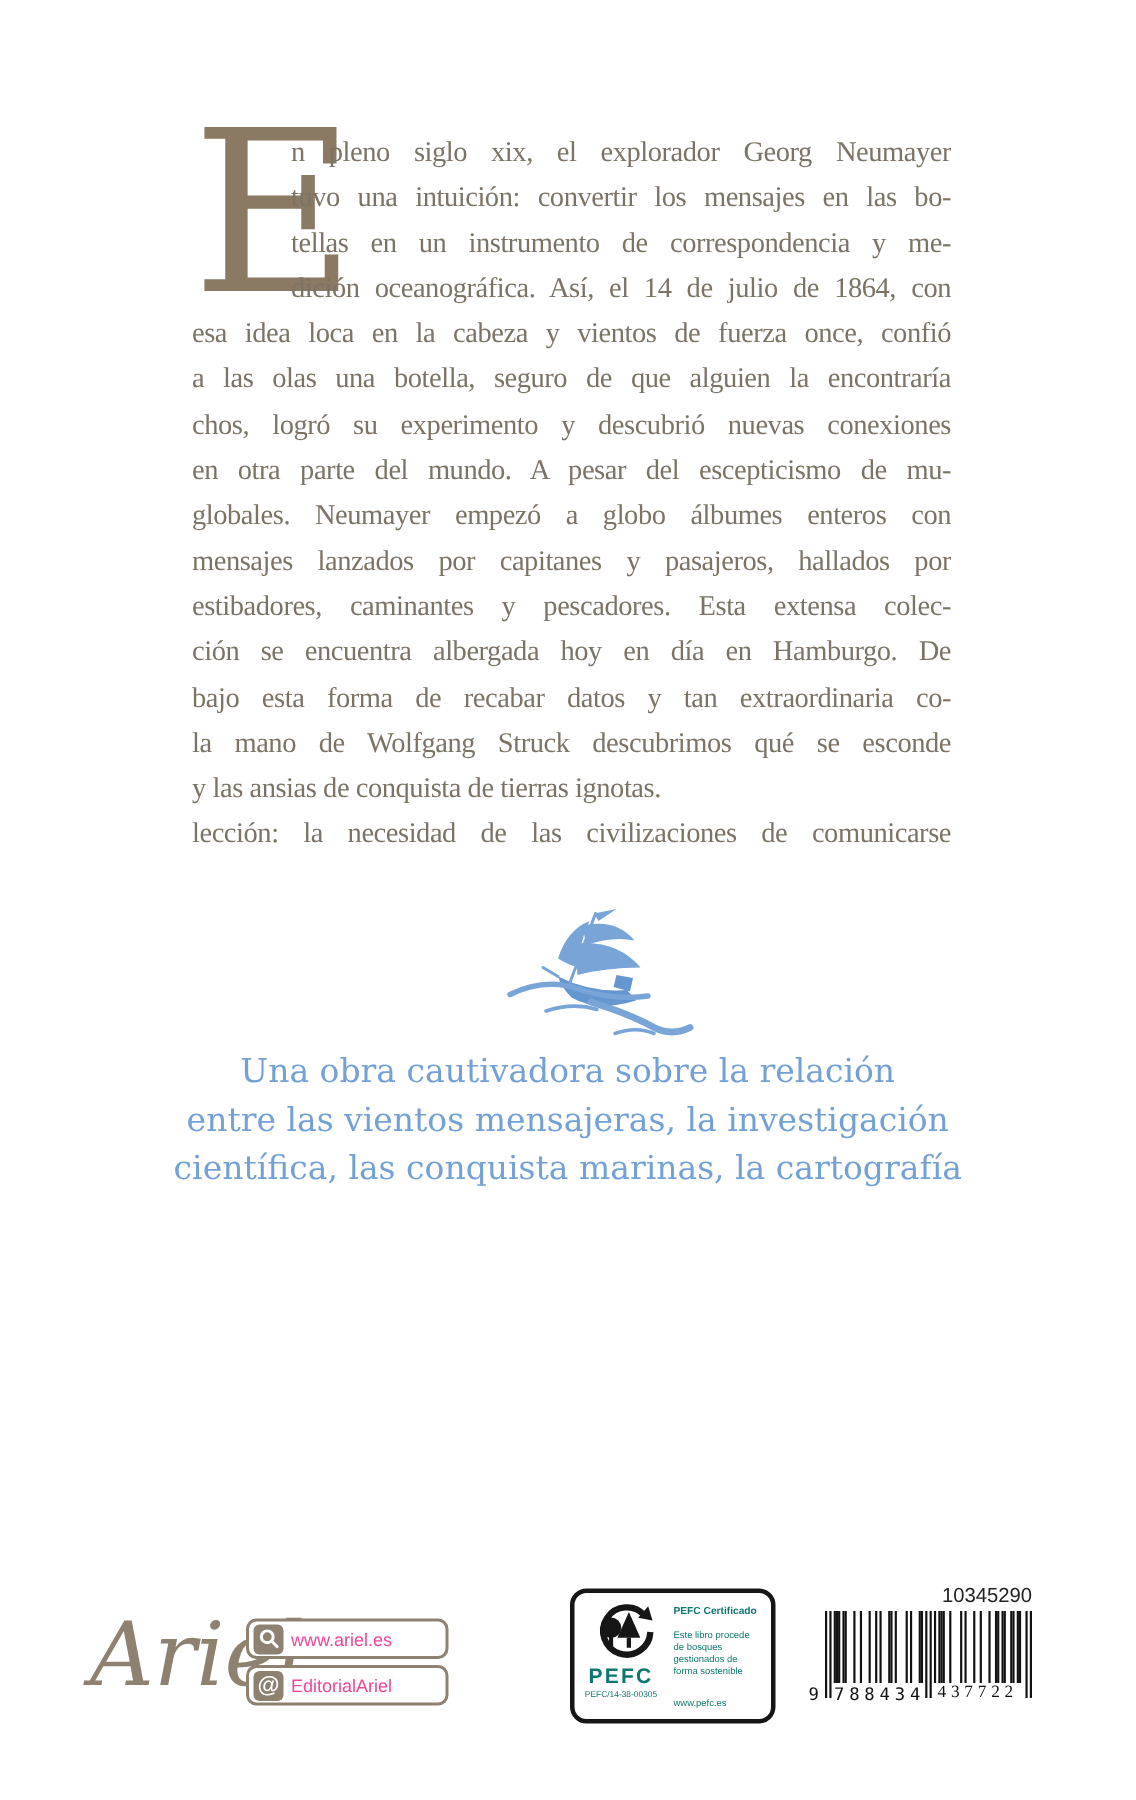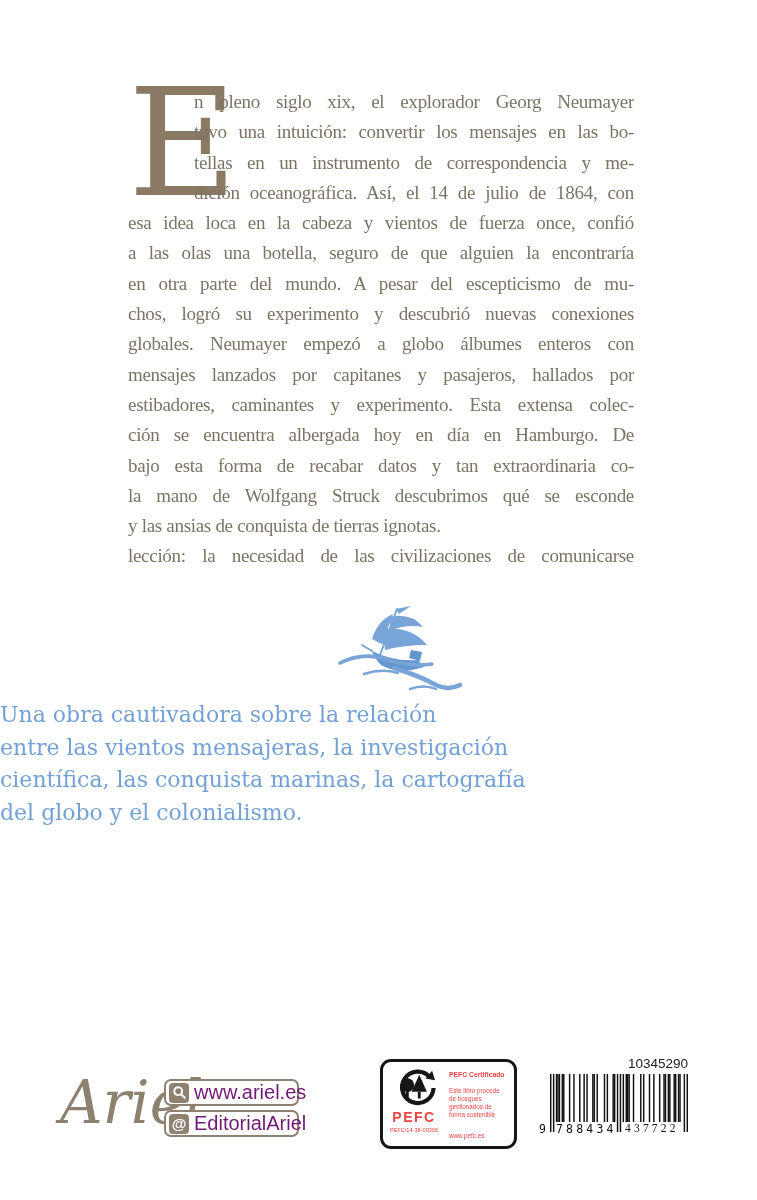--- a/index.html
+++ b/index.html
@@ -9,37 +9,37 @@
   .dropcap{position:absolute;left:128px;top:68px;font-family:"DejaVu Serif",serif;
            font-size:150px;line-height:1;color:#8a7a64;}
   .body-lines{position:absolute;left:128px;top:87px;width:506px;
               font-size:19px;line-height:30.3px;letter-spacing:-0.3px;color:#7c7365;overflow:hidden;}
   .line{white-space:nowrap;text-align:justify;text-align-last:justify;height:30.3px;}
   .line.indent{margin-left:66px;}
   .line.last{text-align-last:left;}
   
   .ship{position:absolute;left:336px;top:605px;width:132px;height:90px;}
   
-  .quote{position:absolute;left:0;top:699px;width:757px;
+  .quote{position:absolute;left:0;top:699px;width:757px;text-align:center;
          font-family:"DejaVu Serif",serif;font-size:22px;line-height:32.5px;color:#73a1d6;}
   
   .brand{position:absolute;left:60px;top:1068px;font-family:"DejaVu Serif",serif;
          font-style:italic;font-size:59px;color:#8e8170;}
   .links{position:absolute;left:164px;top:1079px;}
   .pill{box-sizing:border-box;width:135px;height:27px;border:2px solid #8e8170;border-radius:7px;
         background:#fff;display:flex;align-items:center;padding-left:3px;margin-bottom:4px;}
   .pill .iconbox{width:20px;height:20px;border-radius:4px;background:#8e8170;color:#fff;
         display:flex;align-items:center;justify-content:center;flex:0 0 auto;}
-  .pill .label{font-family:"Liberation Sans",sans-serif;font-size:20px;color:#701a75;
+  .pill .label{font-family:"Liberation Sans",sans-serif;font-size:12px;color:#ec4899;
         margin-left:5px;white-space:nowrap;}
   .atglyph{font-family:"Liberation Sans",sans-serif;font-size:15px;font-weight:bold;line-height:1;}
   
   .pefc{position:absolute;left:380px;top:1059px;width:137px;height:90px;box-sizing:border-box;
         border:3px solid #161616;border-radius:11px;background:#fff;display:flex;
-        font-family:"Liberation Sans",sans-serif;color:#ef4444;}
+        font-family:"Liberation Sans",sans-serif;color:#0f766e;}
   .pefc-left{width:62px;display:flex;flex-direction:column;align-items:center;padding-top:5px;}
   .pefc-name{font-weight:bold;font-size:14px;letter-spacing:1.5px;line-height:1;margin-top:1px;}
   .pefc-code{font-size:5.6px;margin-top:3px;white-space:nowrap;}
   .pefc-right{flex:1;padding:9px 4px 7px 4px;display:flex;flex-direction:column;}
   .pefc-title{font-size:6.8px;font-weight:bold;}
   .pefc-body{font-size:6.3px;line-height:8px;margin-top:9px;width:58px;}
   .pefc-url{font-size:6.3px;margin-top:auto;}
   
   .sku{position:absolute;left:550px;top:1056px;width:138px;text-align:right;
        font-family:"Liberation Sans",sans-serif;font-size:13.5px;color:#222;}
@@ -57,25 +57,25 @@
 <div class="cover">
 
   <div class="dropcap">E</div>
   <div class="body-lines">
       <div class="line indent">n pleno siglo xix, el explorador Georg Neumayer</div>
       <div class="line indent">tuvo una intuición: convertir los mensajes en las bo-</div>
       <div class="line indent">tellas en un instrumento de correspondencia y me-</div>
       <div class="line indent">dición oceanográfica. Así, el 14 de julio de 1864, con</div>
       <div class="line">esa idea loca en la cabeza y vientos de fuerza once, confió</div>
       <div class="line">a las olas una botella, seguro de que alguien la encontraría</div>
+      <div class="line">chos, logró su experimento y descubrió nuevas conexiones</div>
       <div class="line">en otra parte del mundo. A pesar del escepticismo de mu-</div>
-      <div class="line">chos, logró su experimento y descubrió nuevas conexiones</div>
       <div class="line">globales. Neumayer empezó a globo álbumes enteros con</div>
       <div class="line">mensajes lanzados por capitanes y pasajeros, hallados por</div>
-      <div class="line">estibadores, caminantes y experimento. Esta extensa colec-</div>
+      <div class="line">estibadores, caminantes y pescadores. Esta extensa colec-</div>
       <div class="line">ción se encuentra albergada hoy en día en Hamburgo. De</div>
       <div class="line">bajo esta forma de recabar datos y tan extraordinaria co-</div>
       <div class="line">la mano de Wolfgang Struck descubrimos qué se esconde</div>
       <div class="line last">y las ansias de conquista de tierras ignotas.</div>
       <div class="line">lección: la necesidad de las civilizaciones de comunicarse</div>
     </div>
 
   <svg class="ship" viewBox="0 0 132 90">
     <g fill="#78a4d8" stroke="none">
       <path d="M60,4 L75,1 L63,9 Z"></path>
@@ -92,21 +92,20 @@
       <path d="M58,63 Q84,71 100,80 Q112,86 124,80" stroke-width="4.6"></path>
       <path d="M28,69 Q46,63 62,68" stroke-width="2.4"></path>
       <path d="M74,84 Q88,79 100,84" stroke-width="2.4"></path>
     </g>
   </svg>
 
   <div class="quote">
       <div>Una obra cautivadora sobre la relación</div>
       <div>entre las vientos mensajeras, la investigación</div>
       <div>científica, las conquista marinas, la cartografía</div>
-      <div>del globo y el colonialismo.</div>
     </div>
 
   <div class="brand">Ariel</div>
 
   <div class="links">
     <div class="pill">
       <span class="iconbox">
         <svg width="15" height="15" viewBox="0 0 16 16" fill="none" stroke="#ffffff" stroke-width="2.1" stroke-linecap="round">
           <circle cx="6.6" cy="6.6" r="4.2"></circle>
           <path d="M9.8,9.8 L13.6,13.6"></path>

